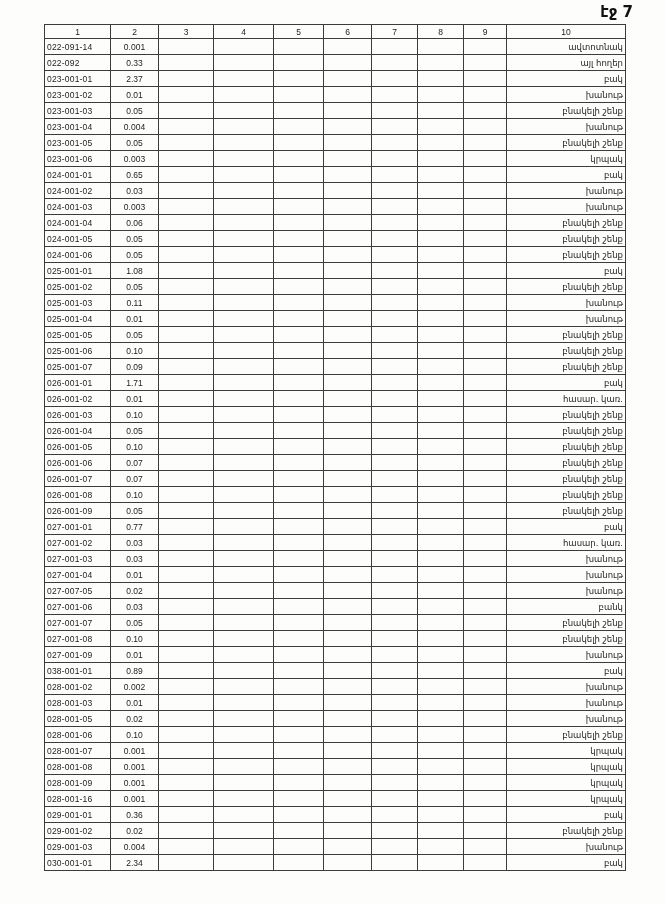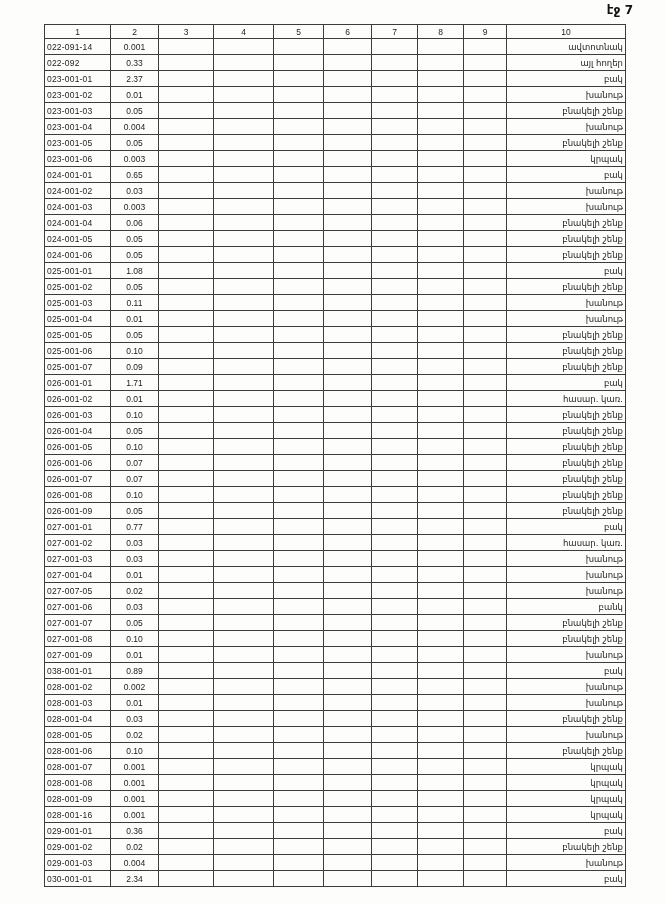--- a/index.html
+++ b/index.html
@@ -10,21 +10,21 @@
     background:#fdfdfb;
     font-family:"Liberation Sans", sans-serif;
     color:#1c1c1c;
     overflow:hidden;
   }
   .page-label {
     position:absolute;
     top:3px; right:32px;
     font-family:"DejaVu Sans", sans-serif;
     font-weight:bold;
-    font-size:12px;
+    font-size:15px;
     color:#111;
   }
   table.sheet {
     position:absolute;
     left:44px; top:24px;
     width:581px;
     border-collapse:collapse;
     table-layout:fixed;
   }
   table.sheet th, table.sheet td {
@@ -584,32 +584,20 @@
           <td class="empty"></td>
           <td class="empty"></td>
           <td class="empty"></td>
           <td class="empty"></td>
           <td class="empty"></td>
           <td class="empty"></td>
           <td class="empty"></td>
           <td class="landuse">խանութ</td>
         </tr>
         <tr>
-          <td class="code">028-001-04</td>
-          <td class="val">0.03</td>
-          <td class="empty"></td>
-          <td class="empty"></td>
-          <td class="empty"></td>
-          <td class="empty"></td>
-          <td class="empty"></td>
-          <td class="empty"></td>
-          <td class="empty"></td>
-          <td class="landuse">բնակելի շենք</td>
-        </tr>
-        <tr>
           <td class="code">028-001-05</td>
           <td class="val">0.02</td>
           <td class="empty"></td>
           <td class="empty"></td>
           <td class="empty"></td>
           <td class="empty"></td>
           <td class="empty"></td>
           <td class="empty"></td>
           <td class="empty"></td>
           <td class="landuse">խանութ</td>

